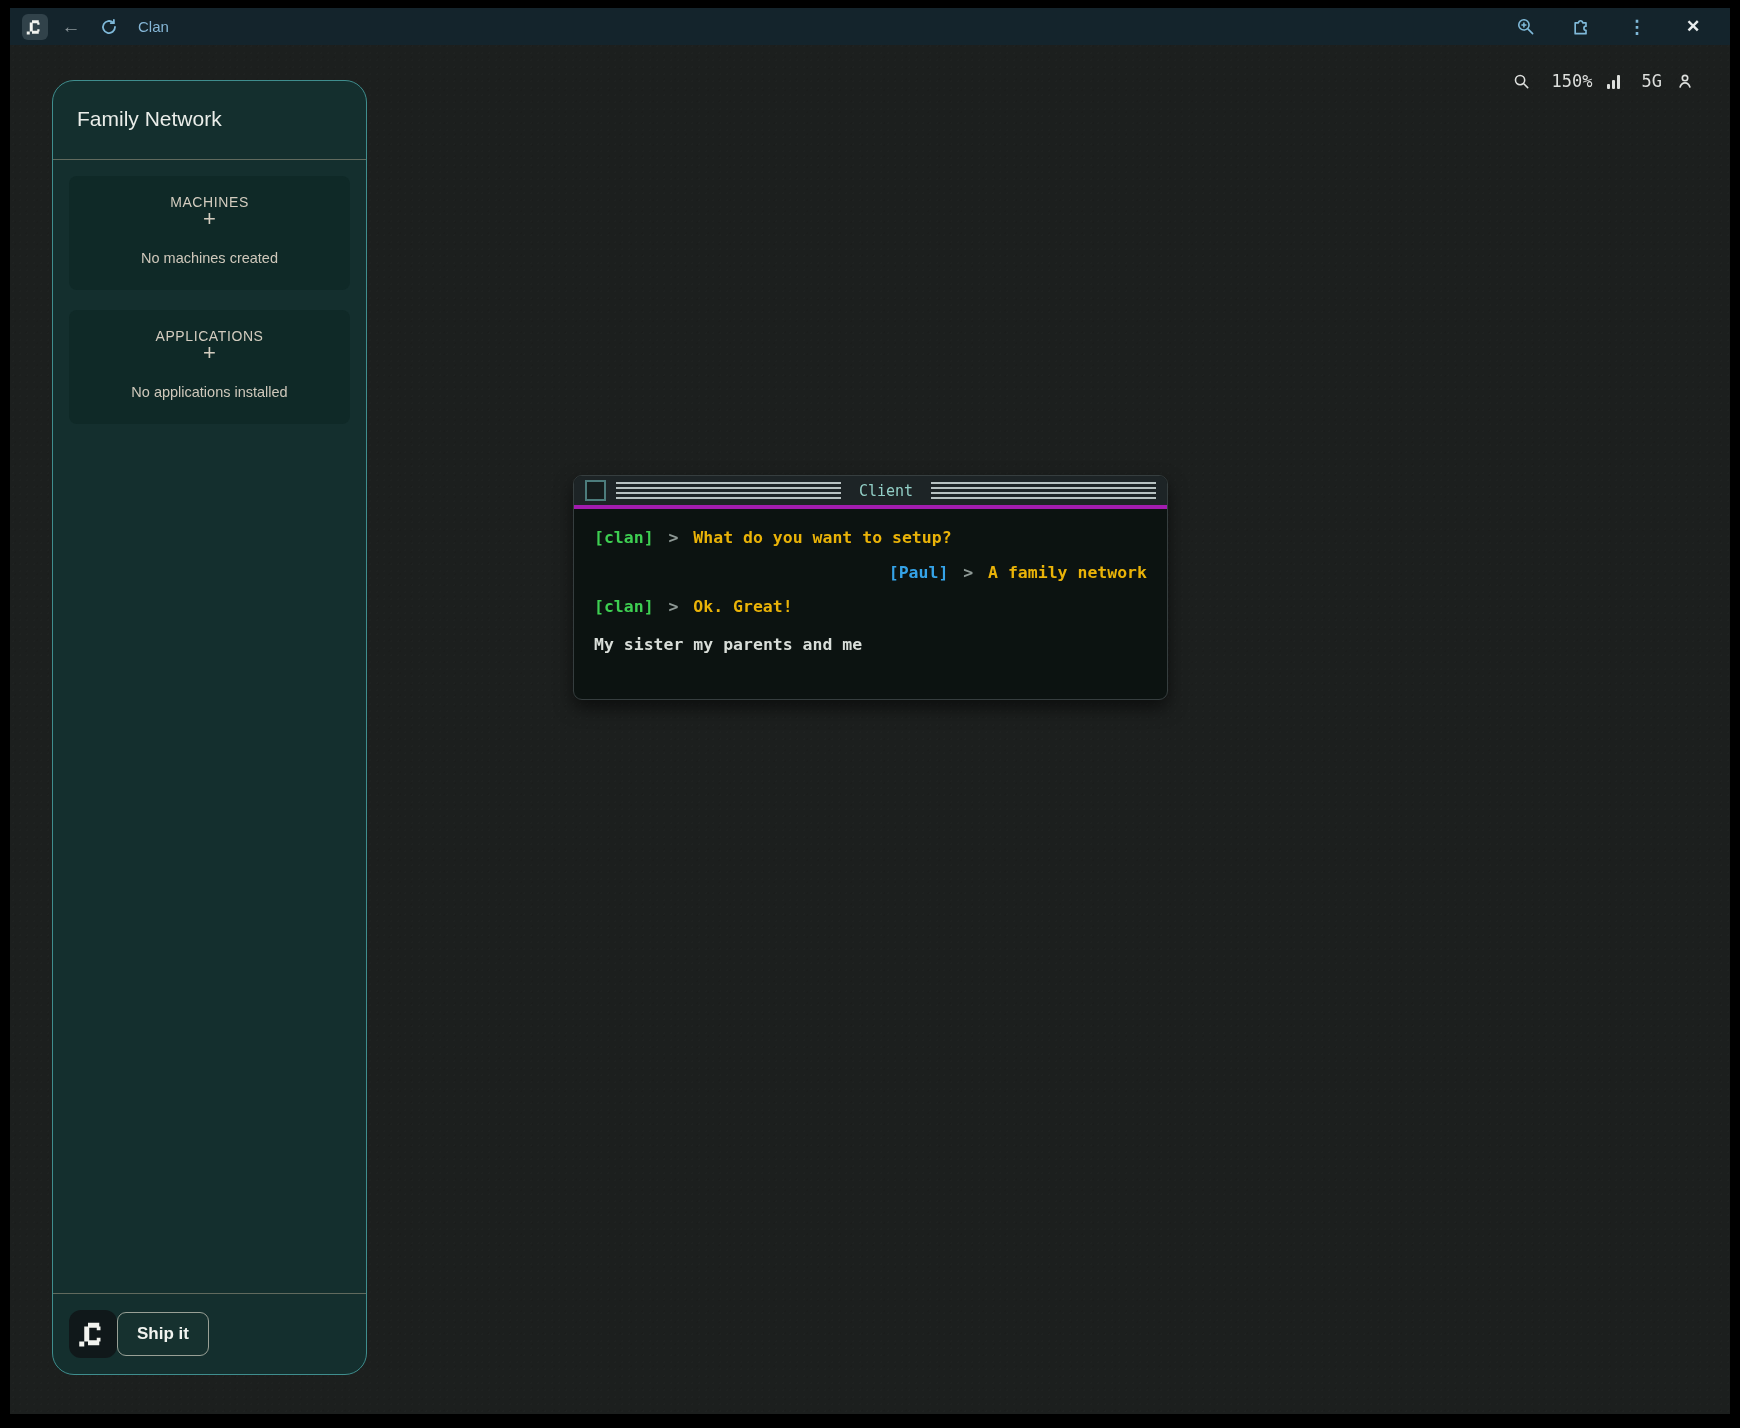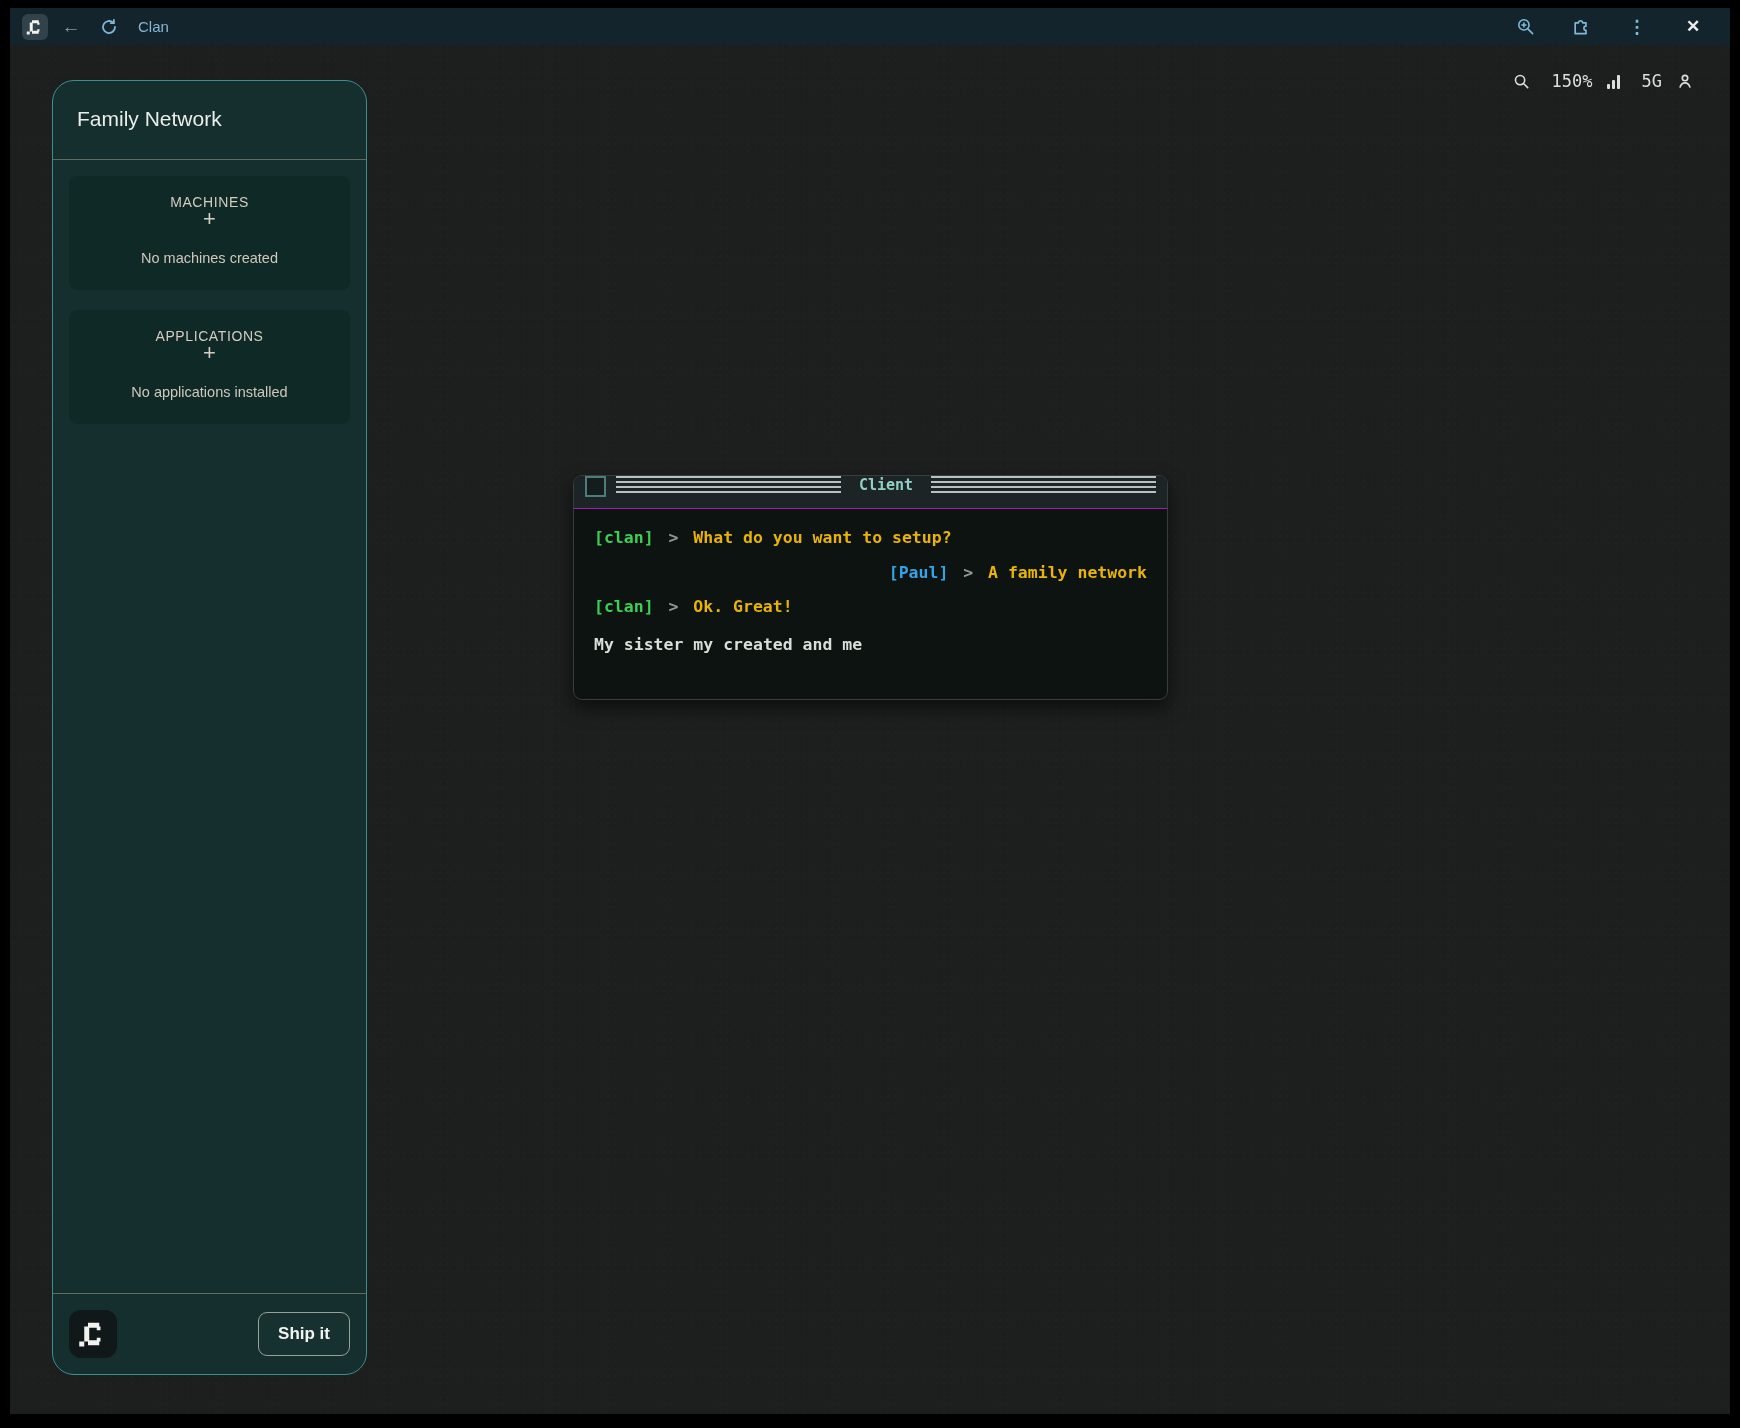--- a/index.html
+++ b/index.html
@@ -40,36 +40,36 @@
              display:flex; flex-direction:column; overflow:hidden; }
   .sb-header { padding:26px 24px 28px; color:#eaede9; font-size:21px;
                border-bottom:1px solid rgba(190,180,152,0.45); }
   .sb-sections { padding:16px; }
   .sb-card { background:#0f2927; border-radius:8px; padding:18px 16px 24px; margin-bottom:20px; }
   .sb-card-head { display:flex; align-items:center; justify-content:space-between;flex-direction:column; }
   .sb-card-label { color:#d3ccbf; font-size:14px; letter-spacing:0.6px; }
   .sb-card-plus { color:#d3ccbf; font-size:22px; font-weight:300; line-height:18px; cursor:pointer; }
   .sb-card-empty { color:#cfc8bb; font-size:14.5px; text-align:center; margin-top:22px; }
   .sb-footer { margin-top:auto; border-top:1px solid rgba(190,180,152,0.45);
-               padding:16px; display:flex; align-items:center; justify-content:space-between; }
+               padding:16px; display:flex; align-items:center; justify-content:flex-start; }
   .sb-logo { width:48px; height:48px; border-radius:12px; background:#10181a;
              display:flex; align-items:center; justify-content:center; }
   .ship-btn { height:44px; padding:0 19px; background:#16312f;
               border:1px solid #99a096; border-radius:9px; color:#f2f4f0;
               font-size:17px; font-weight:bold; cursor:pointer;
               font-family:"Liberation Sans", sans-serif; }
 
   
   .client { position:absolute; left:563px; top:467px; width:595px; height:225px;
             background:#0c1311; border:1px solid #363e3f; border-radius:9px;
             box-shadow:0 8px 18px rgba(0,0,0,0.55);
             font-family:"DejaVu Sans Mono", monospace; }
-  .client-titlebar { height:33px; background:#1d2426; border-bottom:1px solid #a21caf;
-                     border-radius:8px 8px 0 0; display:flex; align-items:flex-start;
-                     padding:0 11px; gap:10px;font-weight:bold; }
+  .client-titlebar { height:33px; background:#1d2426; border-bottom:4px solid #a21caf;
+                     border-radius:8px 8px 0 0; display:flex; align-items:center;
+                     padding:0 11px; gap:10px; }
   .client-closebox { width:21px; height:21px; border:2px solid #4c7c7c; background:#141c1c;
                      flex:0 0 auto; cursor:pointer; }
   .stripes { flex:1; height:17px;
              background:repeating-linear-gradient(to bottom,
                #b7c1c1 0px, #b7c1c1 2px, transparent 2px, transparent 5px); }
   .client-title { color:#92cfc6; font-size:15px; padding:0 8px; }
   .client-body { padding:16px 20px; font-size:16.5px; line-height:26px; }
   .trow { display:flex; white-space:pre;font-weight:bold; }
   .t-speaker { width:6ch; flex:0 0 auto; }
   .t-prompt { width:4ch; flex:0 0 auto; text-align:center; color:#8f9a96; }
@@ -214,19 +214,19 @@
         <span class="t-speaker green">[clan]</span>
         <span class="t-prompt">&gt;</span>
         <span class="t-msg">Ok. Great!</span>
       </div>
       <div class="trow">
         <span class="t-speaker"></span>
         <span class="t-prompt"></span>
       </div>
 
       <div class="trow mt12">
-        <span class="t-input">My sister my created and me</span>
+        <span class="t-input">My sister my parents and me</span>
       </div>
 
     </div>
   </div>
 
 </div>
 
 </body></html>

